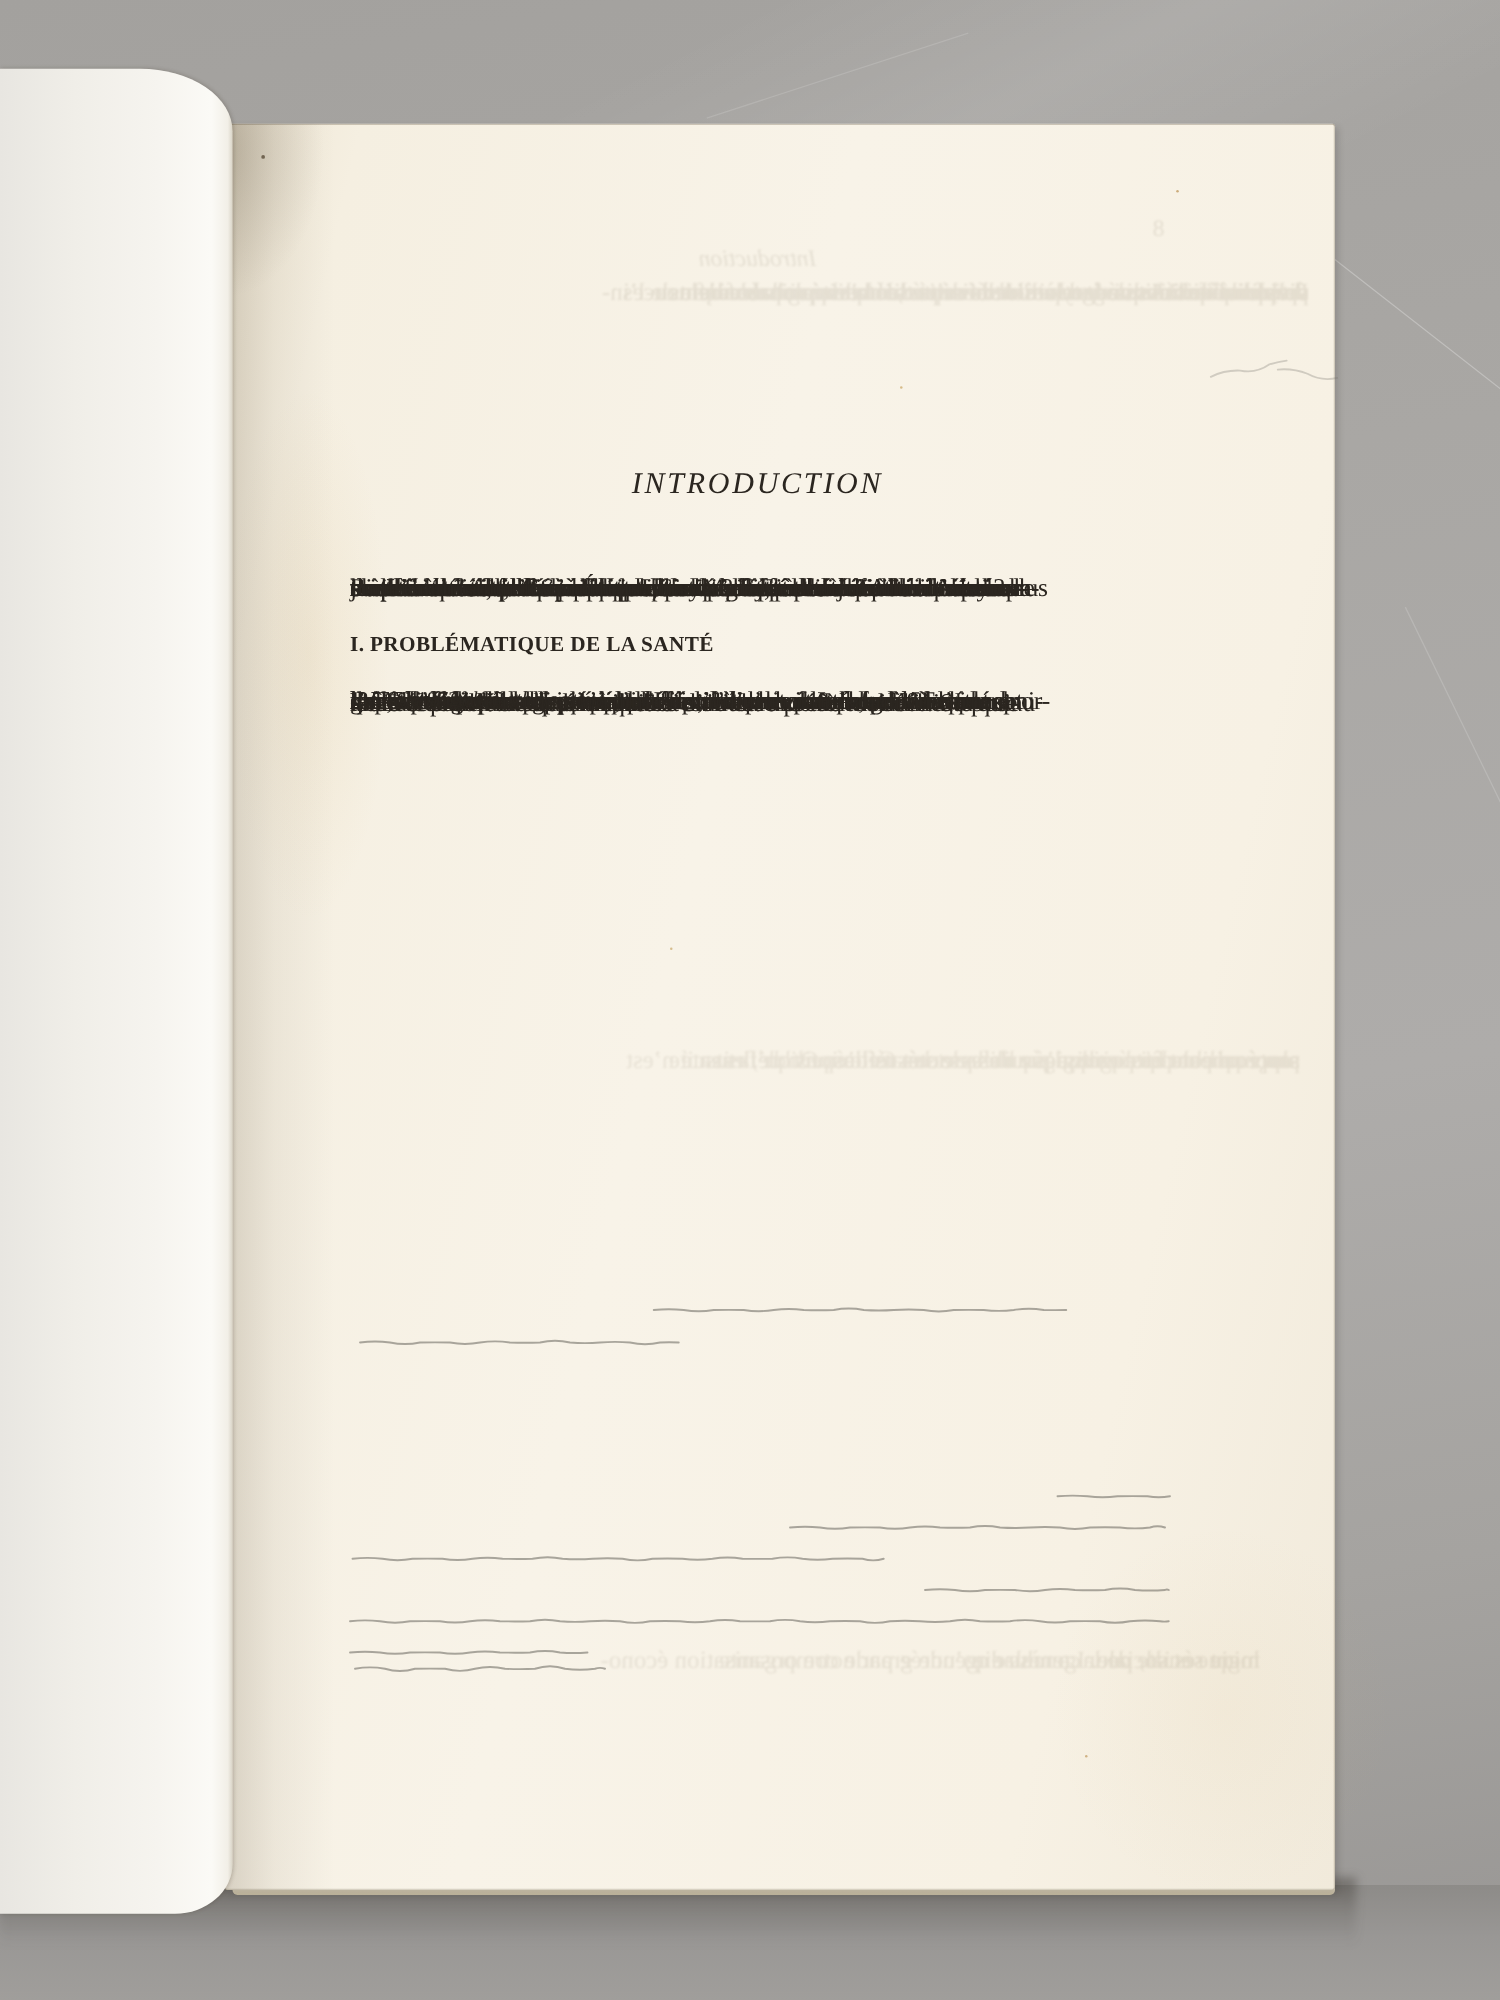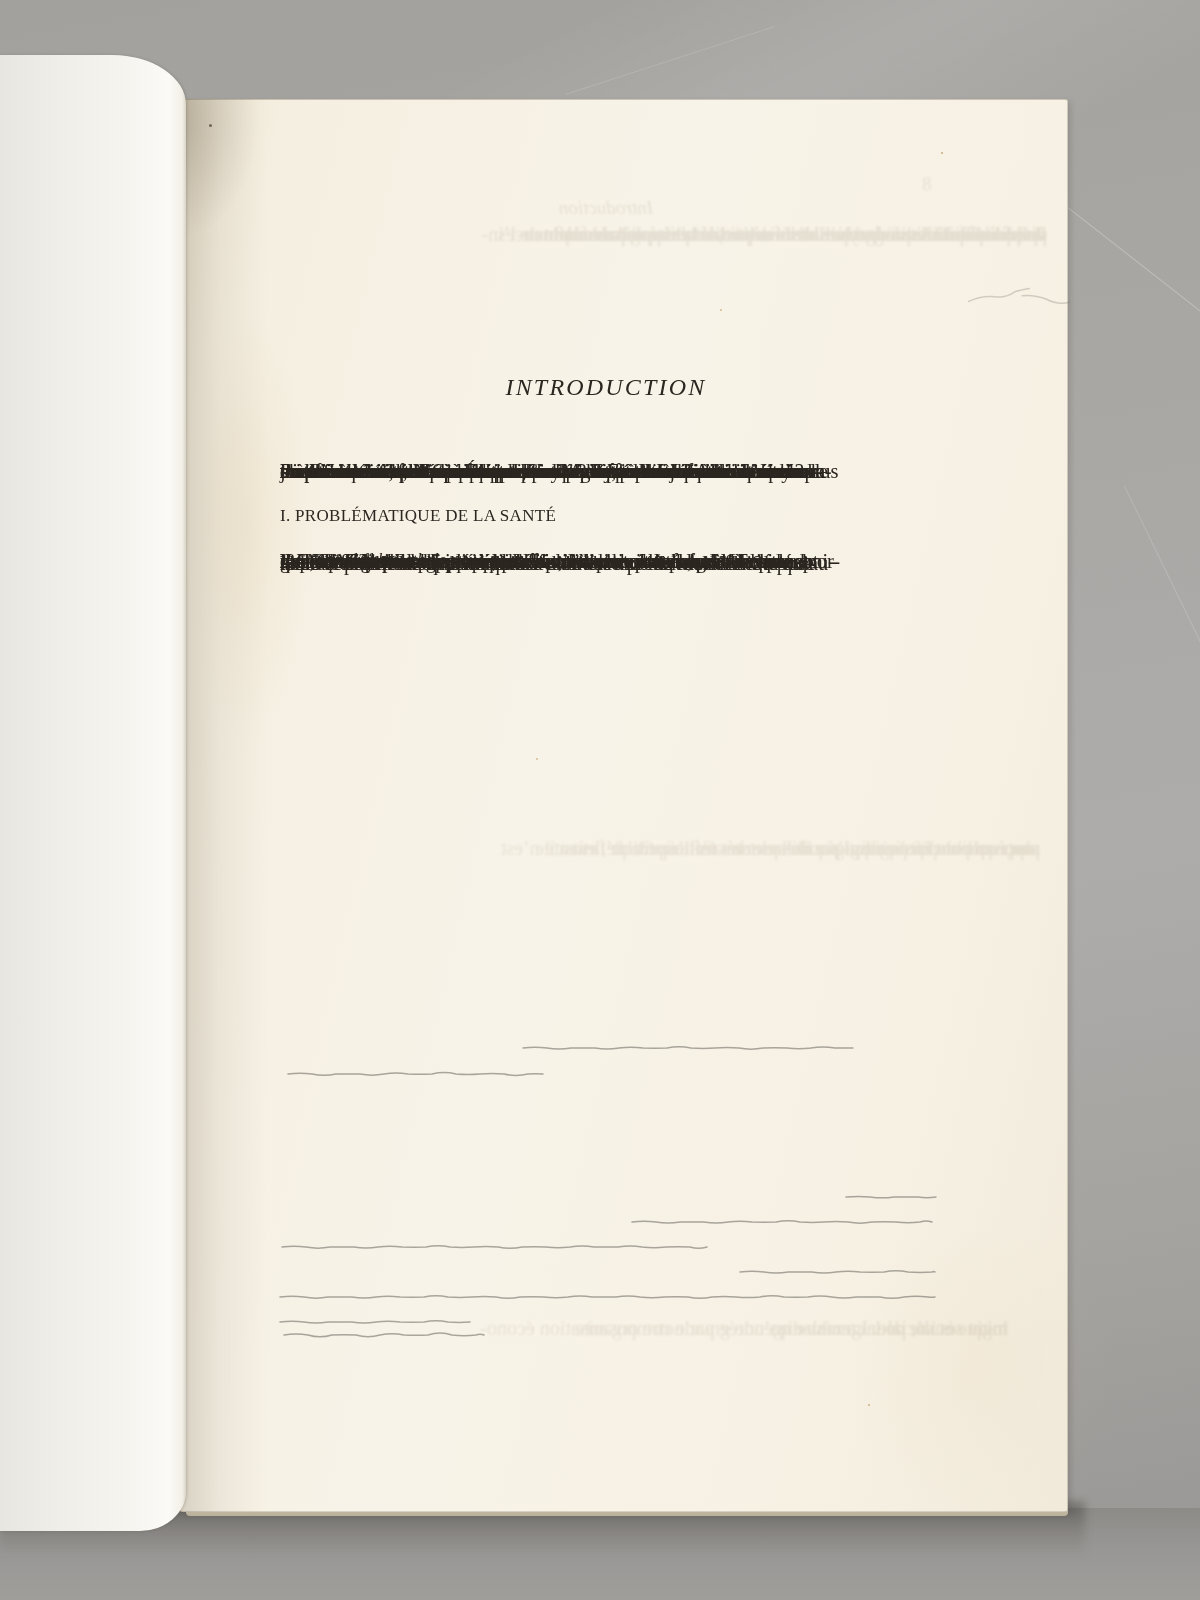--- a/index.html
+++ b/index.html
@@ -53,21 +53,21 @@
   
   .title{left:100px;top:273px;width:652px;text-align:center;font-style:italic;
          font-size:24px;line-height:30px;letter-spacing:2.2px;color:#2b2620;}
   .text-col{left:100px;top:360px;width:652px;color:#2b2620;font-size:20.5px;
          line-height:25.15px;letter-spacing:-0.1px;}
   .text-col > *{position:relative;}
   .para{width:652px;}
   .tline{text-align:justify;text-align-last:justify;}
   .tline.last{text-align-last:left;}
   .para.indent .tline:first-child{text-indent:29px;}
-  .sec-heading{margin:47px 0 0 0;font-size:17px;line-height:20px;font-weight:normal;
+  .sec-heading{margin:47px 0 0 0;font-size:17px;line-height:20px;font-weight:bold;
          letter-spacing:0.3px;color:#2b2620;}
   .mt25{margin-top:25px;}
   .mtm2{margin-top:-2px;}
   .footnote{margin-top:19px;font-size:17px;line-height:22px;}
   .footnote > * + *{margin-left:5px;}
 
   
   .pencil-layer{left:0;top:0;width:100%;height:100%;}
   .pencil-layer svg{overflow:visible;}
   .pencil-layer path{stroke:#77746c;stroke-width:1.5;fill:none;stroke-linecap:round;opacity:0.62;}

